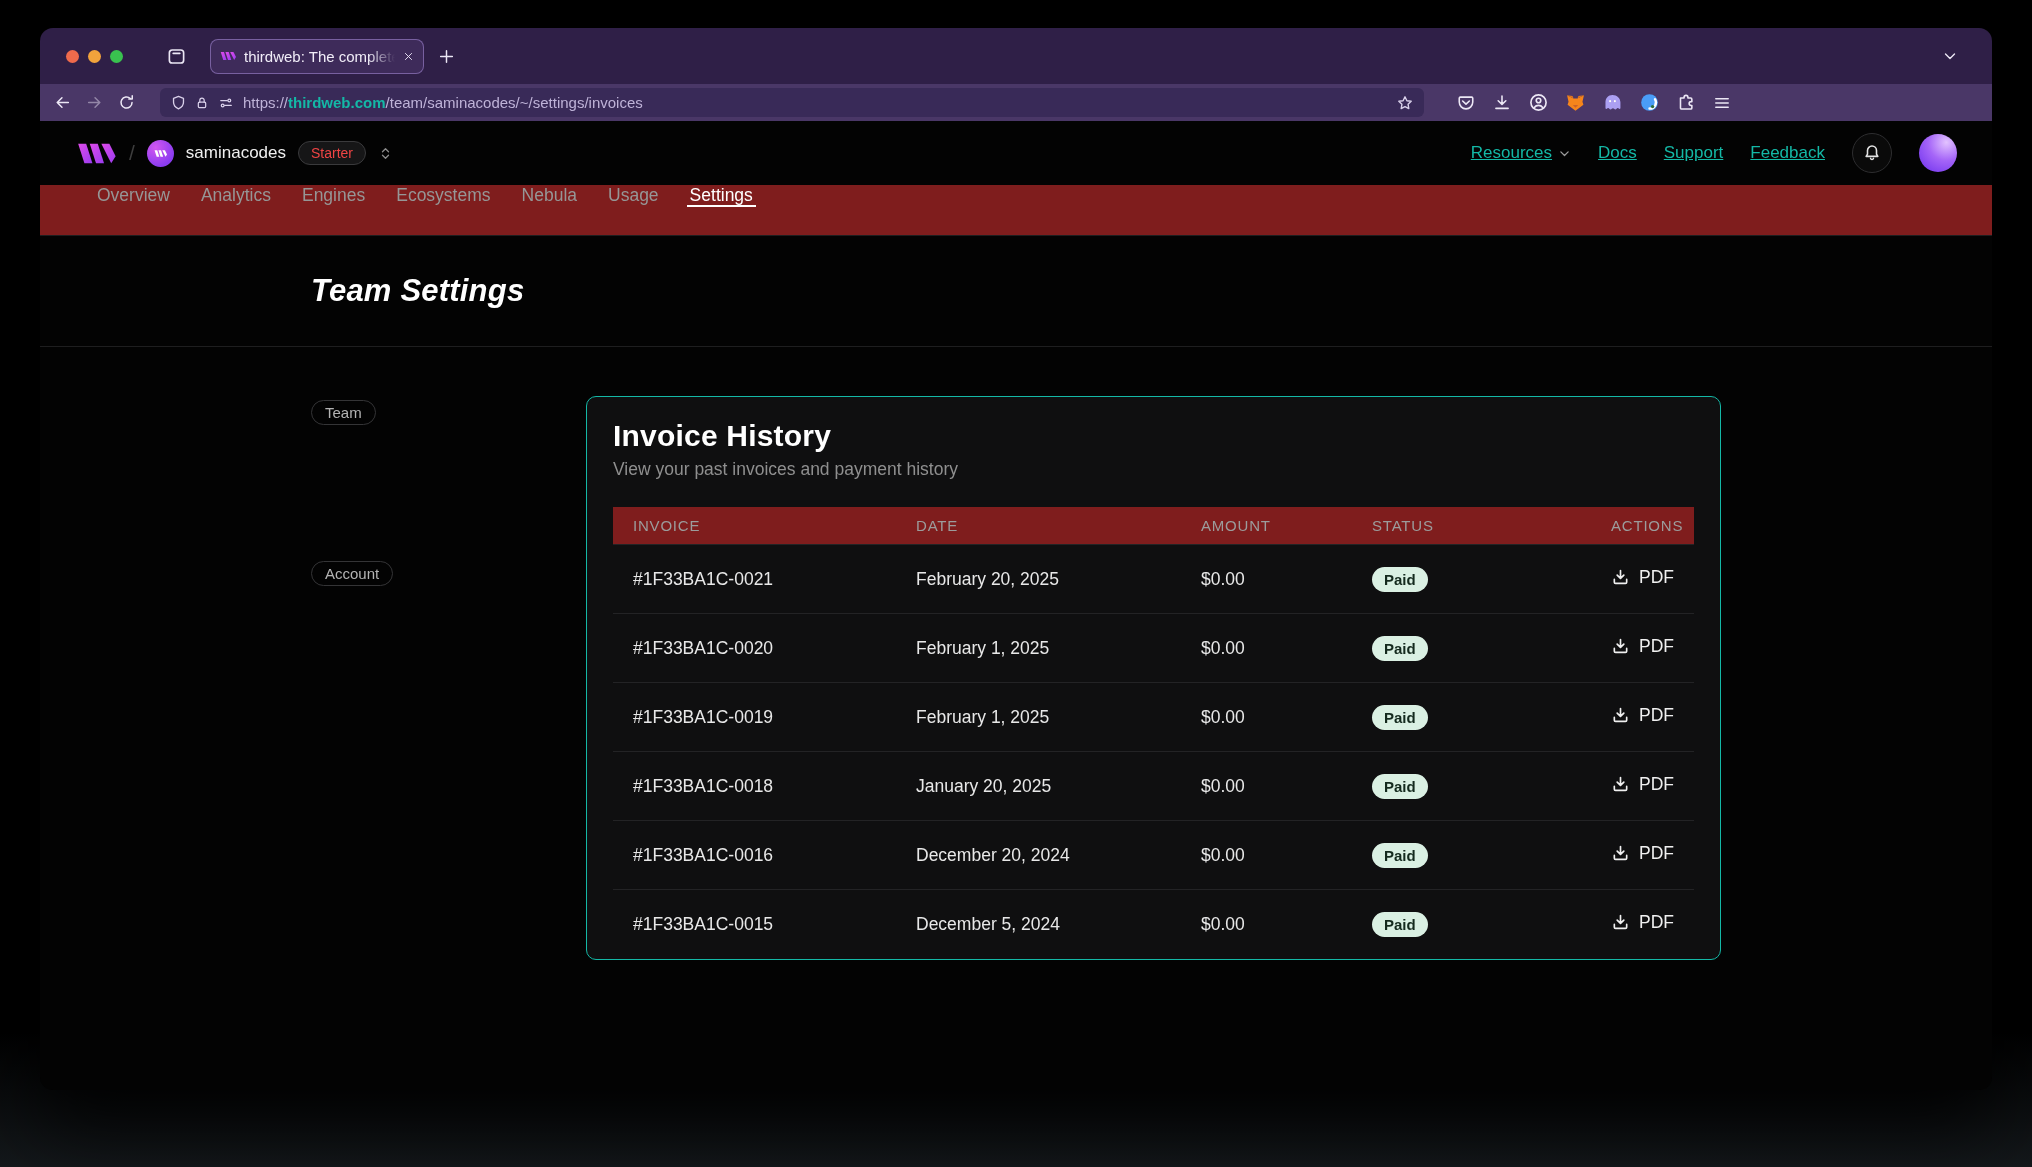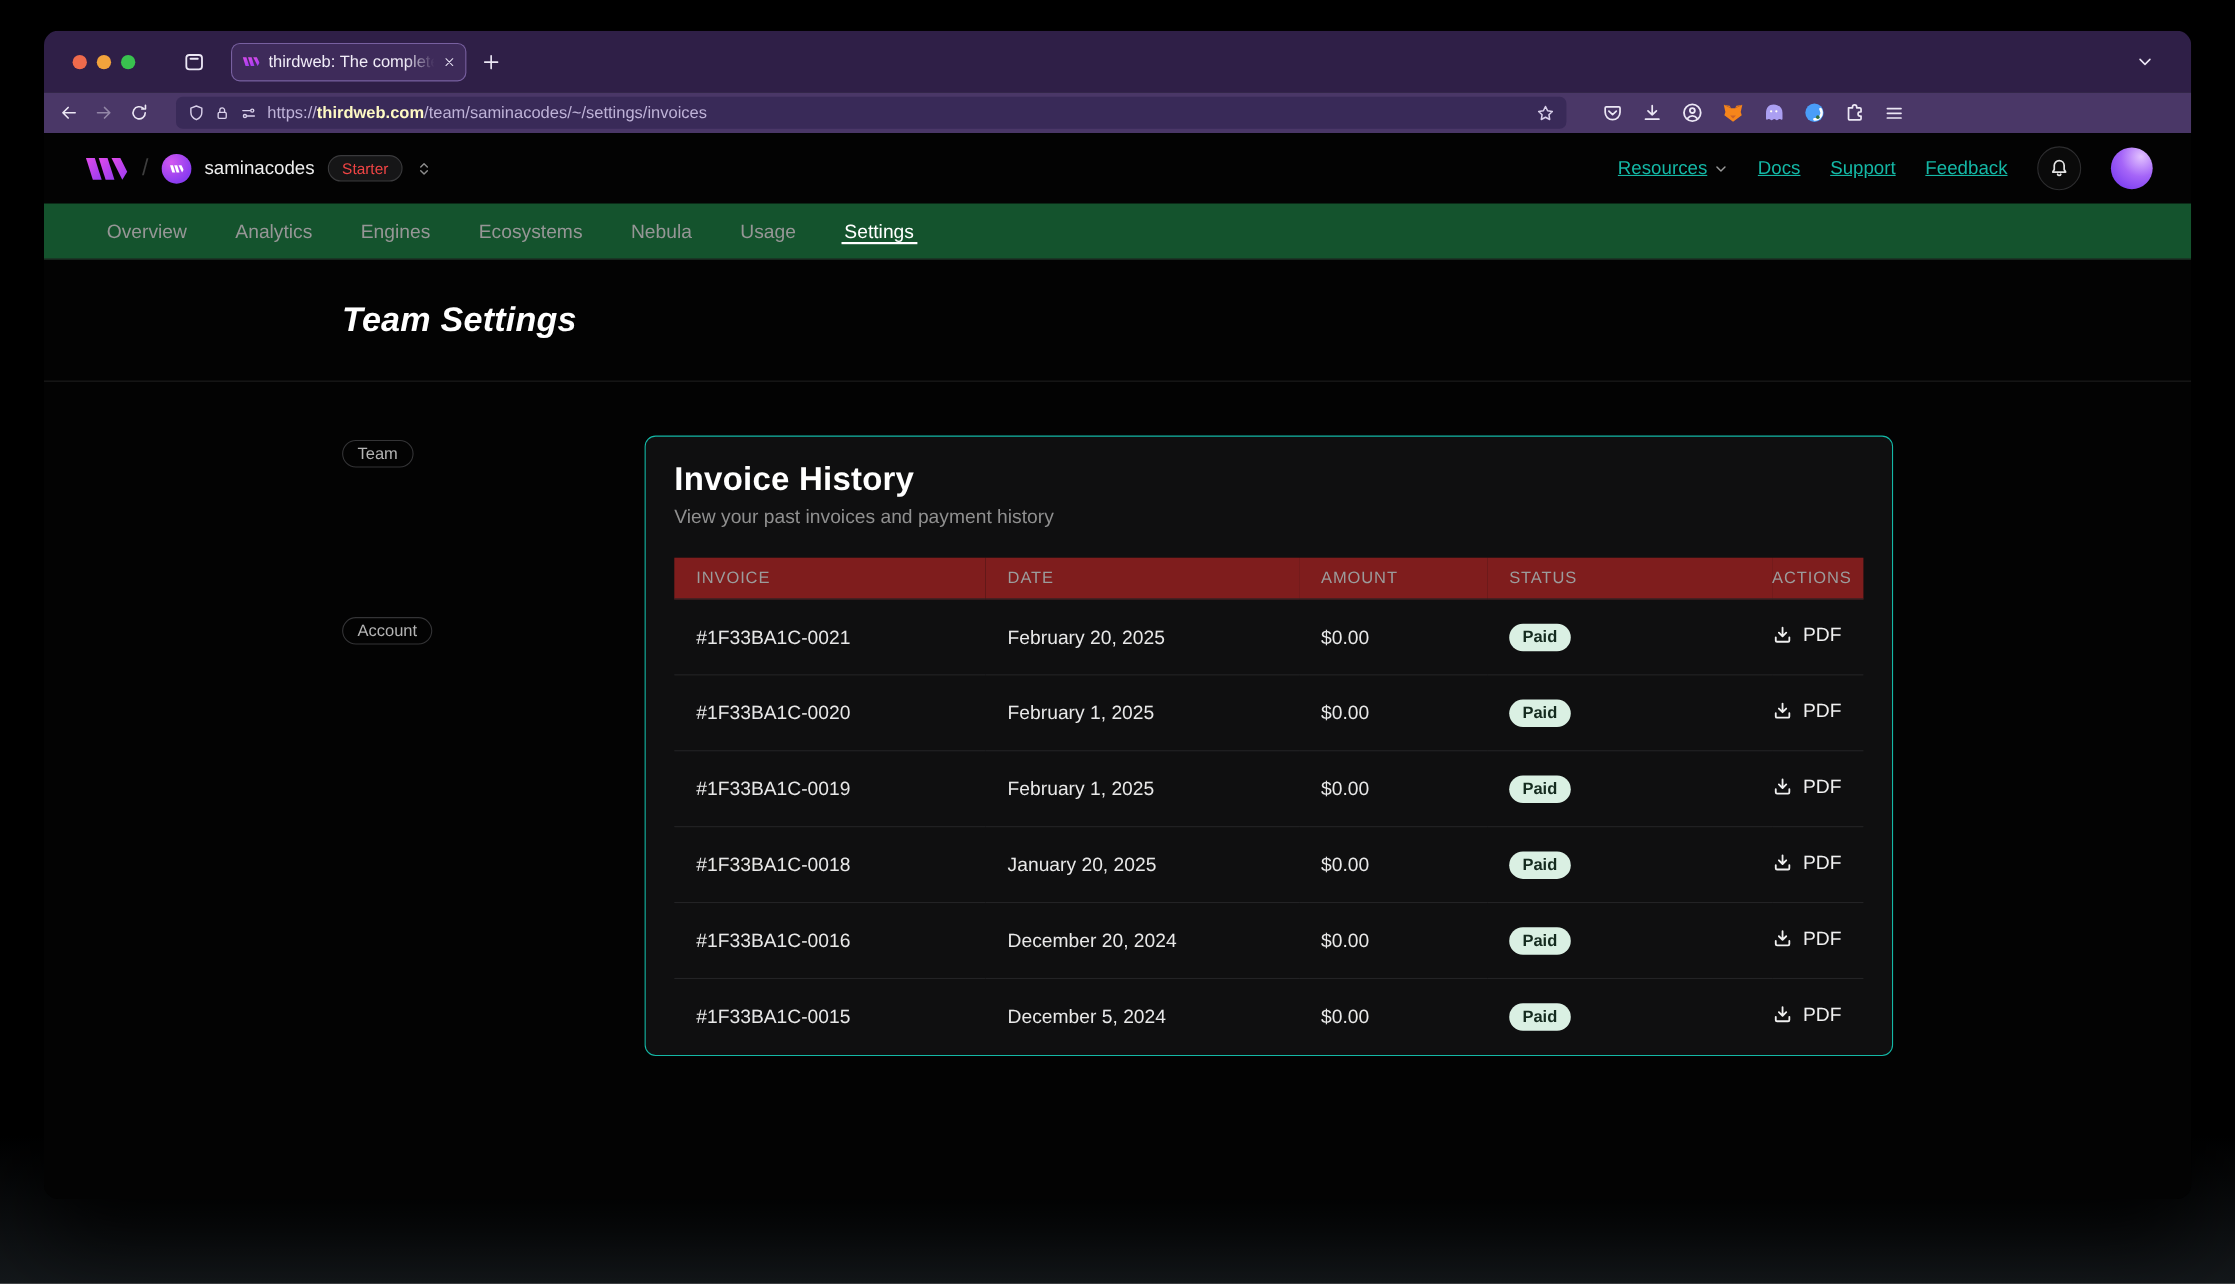--- a/index.html
+++ b/index.html
@@ -41,21 +41,21 @@
   
   .urlbar { height:37px; background:#4a3767; display:flex; align-items:center; padding:0 14px; gap:15px; flex:none; }
   .nav-arrows { display:flex; gap:15px; align-items:center; color:#ece7f5; }
   .fwd { opacity:.45; }
   .urlfield {
     width:1264px; height:29px; margin-left:10px; border-radius:6px; background:#392a58;
     display:flex; align-items:center; gap:9px; padding:0 11px;
   }
   .urlfield .icn { color:#d9d0ea; }
   .urltext { font-size:15px; color:#bfb3d8; white-space:nowrap; overflow:hidden; flex:1; }
-  .urltext b { color:#fef9c3; font-weight:700; }
+  .urltext b { color:#14b8a6; font-weight:700; }
   .toolicons { display:flex; gap:18px; align-items:center; margin-left:18px; color:#ece7f5; }
 
   
   .site-header { height:64px; display:flex; align-items:center; padding:0 35px; flex:none; background:#030303; }
   .crumb { display:flex; align-items:center; gap:12px; }
   .slash { color:#3e3e3e; font-size:21px; font-weight:300; }
   .team-avatar { width:27px; height:27px; border-radius:50%;
     background:radial-gradient(circle at 32% 28%, #d257f0, #8a3cf0 72%);
     display:flex; align-items:center; justify-content:center; }
   .team-name { color:#efefef; font-size:17px; font-weight:500; }
@@ -64,21 +64,21 @@
   .switcher { color:#8c8c8c; }
   .hdr-right { margin-left:auto; display:flex; align-items:center; gap:27px; }
   .nav-link { display:flex; align-items:center; gap:6px; color:#14b8a6; font-size:17px; cursor:pointer;text-decoration:underline; }
   .nav-link .chev { color:#9a9a9a; }
   .bell-btn { width:40px; height:40px; border-radius:50%; border:1px solid #2d2d2f; background:#0a0a0a;
     display:flex; align-items:center; justify-content:center; color:#e3e3e3; }
   .user-avatar { width:38px; height:38px; border-radius:50%;
     background:radial-gradient(circle at 72% 22%, #e2c2ff, #a565f8 45%, #7b3df0 85%); }
 
   
-  .site-tabs { height:51px; border-bottom:1px solid #1e1e1f; display:flex; align-items:center; padding:0 46px; gap:22px; flex:none; background:#14532d; }
+  .site-tabs { height:51px; border-bottom:1px solid #1e1e1f; display:flex; align-items:flex-start; padding:0 46px; gap:9px; flex:none; background:#7f1d1d; }
   .site-tab { position:relative; display:flex; align-items:center; padding:0 11px; font-size:17.5px; color:#969696; cursor:pointer; }
   .site-tab.active { color:#fff; }
   .site-tab.active::after { content:""; position:absolute; left:8px; right:8px; bottom:-1px; height:2px; background:#fff; }
 
   
   .banner { height:111px; border-bottom:1px solid #1e1e1f; flex:none; display:flex;font-style:italic; }
   .container { width:1410px; margin:0 auto; }
   .banner .container { display:flex; align-items:center; }
   .page-title { color:#fff; font-size:31px; font-weight:600; letter-spacing:.2px; }
 

